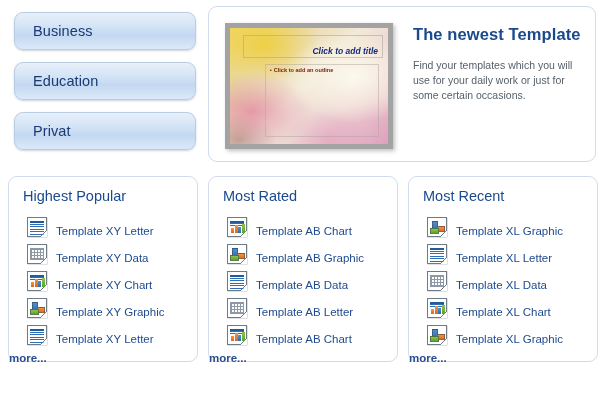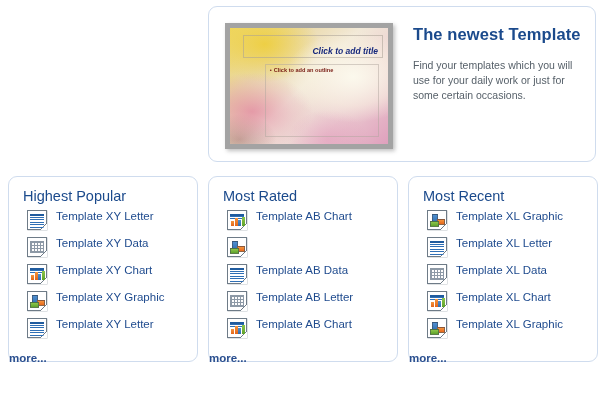--- a/index.html
+++ b/index.html
@@ -190,21 +190,21 @@
     color: #1b4a8c;
     font-weight: normal;
   }
   .list-items {
     margin: 0;
     padding: 0 0 0 18px;
     list-style: none;
   }
   .list-item {
     display: flex;
-    align-items: flex-start;
+    align-items: flex-end;
     height: 27px;
     cursor: pointer;
   }
   .item-label {
     margin-left: 9px;
     font-size: 11.5px;
     color: #1f4b8e;
     white-space: nowrap;
   }
   .more-link {
@@ -301,20 +301,31 @@
   .ic-graphic .rc-orange { left: 8px;  top: 7px;  width: 8px;  height: 6px;  background: linear-gradient(to bottom,#f5943c,#e8681c); }
   .ic-graphic .rc-green  { left: 1px;  top: 9px;  width: 9px;  height: 6px;  background: linear-gradient(to bottom,#8cc64a,#5fa32a); }
 </style>
 </head>
 <body>
 
 <div class="page">
 
   <div class="top-row">
 
+    <div class="cat-list">
+        <div class="cat-btn">
+          <span class="cat-btn-label">Business</span>
+        </div>
+        <div class="cat-btn">
+          <span class="cat-btn-label">Education</span>
+        </div>
+        <div class="cat-btn">
+          <span class="cat-btn-label">Privat</span>
+        </div>
+      </div>
 
     <div class="panel featured">
 
       <div class="thumb-wrap">
         <div class="slide">
           <div class="slide-title-box">
             <span class="slide-title">Click to add title</span>
           </div>
           <div class="slide-outline-box">
             <span class="slide-outline">
@@ -415,20 +426,21 @@
             <span class="item-label">Template AB Chart</span>
           </li>
           <li class="list-item">
             <span class="doc-icon">
               <span class="icon-inner ic-graphic">
                 <span class="rc rc-blue"></span>
                 <span class="rc rc-orange"></span>
                 <span class="rc rc-green"></span>
               </span>
             </span>
+            <span class="item-label">Template AB Graphic</span>
           </li>
           <li class="list-item">
             <span class="doc-icon">
               <span class="icon-inner ic-letter">
                 <span class="line thick" style="top: 1.5px;"></span>
                 <span class="line" style="top: 4.5px;"></span>
                 <span class="line" style="top: 7px;"></span>
                 <span class="line" style="top: 9.5px;"></span>
                 <span class="line" style="top: 12px;"></span>
                 <span class="line" style="top: 14.5px;"></span>

